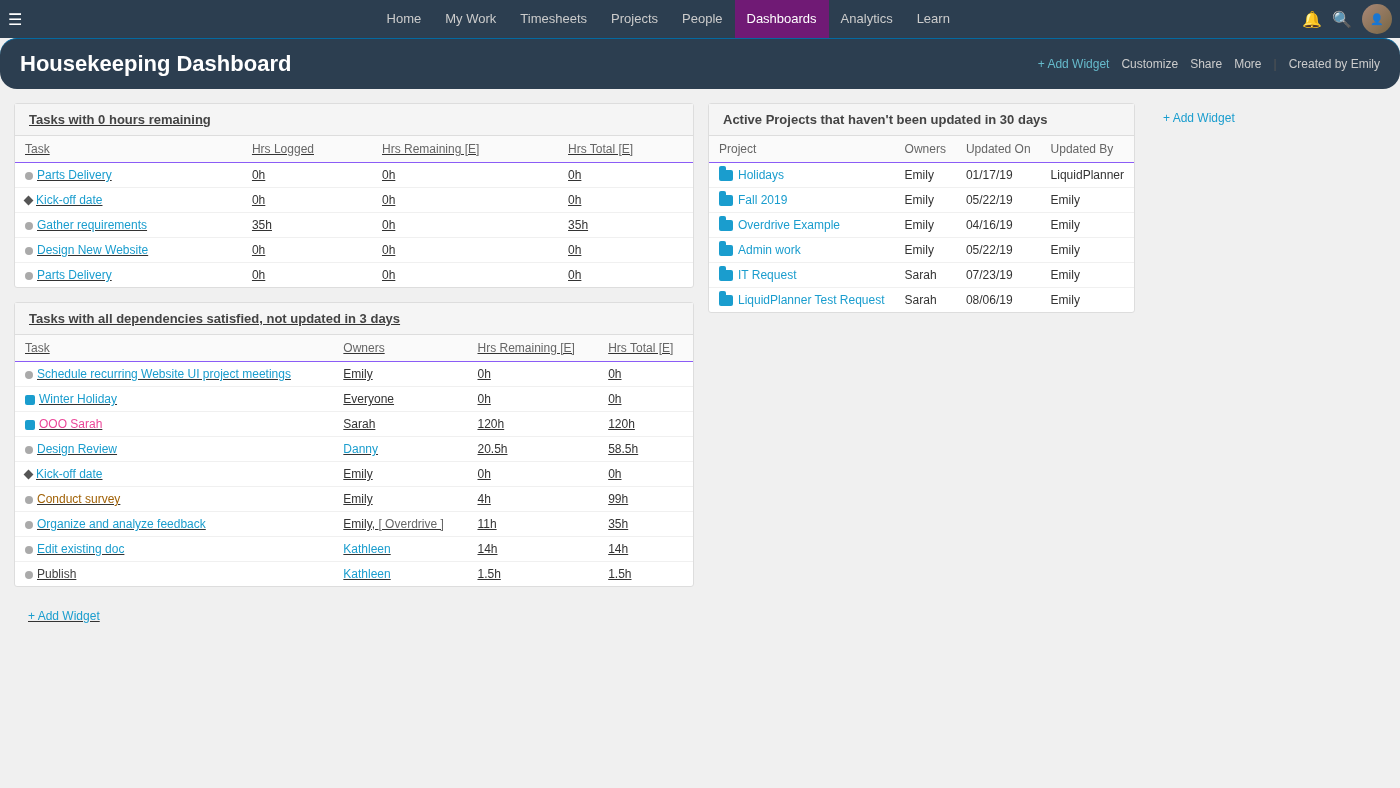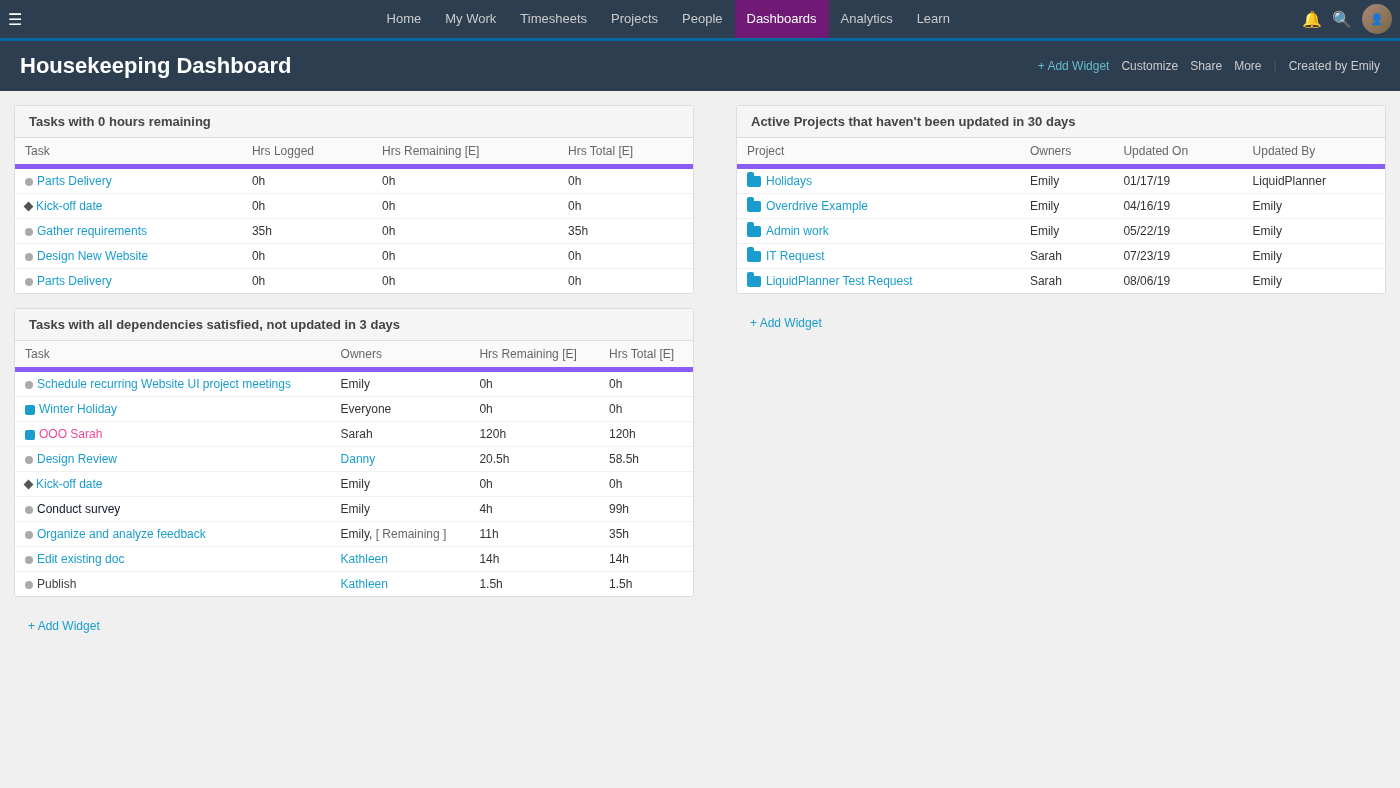--- a/index.html
+++ b/index.html
@@ -60,21 +60,22 @@
     }
 
     
     .dashboard-header {
       background: #2c3e50;
       padding: 12px 20px;
       display: flex;
       align-items: center;
       justify-content: space-between;
       color: #fff;
-      border-top: 3px solid #0369a1;
+      border-top: 1px solid #0369a1;
+      border-radius: 17px;
     }
     .dashboard-header h1 {
       font-size: 22px;
       font-weight: bold;
       color: #fff;
     }
     .dashboard-header .header-actions {
       display: flex;
       align-items: center;
       gap: 12px;
@@ -100,29 +101,29 @@
       gap: 14px;
       align-items: flex-start;
     }
 
     
     .left-column {
       flex: 0 0 680px;
       display: flex;
       flex-direction: column;
       gap: 14px;
+      text-decoration: underline;
     }
 
     
     .right-column {
       flex: 1;
       display: flex;
-      flex-direction: column;
+      flex-direction: row;
       gap: 14px;
-      margin-left: 28px;
     }
 
     
     .widget {
       background: #fff;
       border: 1px solid #ddd;
       border-radius: 3px;
     }
     .widget-header {
       background: #f5f5f5;
@@ -137,21 +138,21 @@
     table {
       width: 100%;
       border-collapse: collapse;
       font-size: 12px;
     }
     table th {
       text-align: left;
       padding: 6px 10px;
       font-weight: normal;
       color: #666;
-      border-bottom: 5px solid #8b5cf6;
+      border-bottom: 1px solid #8b5cf6;
       background: #fafafa;
     }
     table td {
       padding: 5px 10px;
       border-bottom: 1px solid #f0f0f0;
       color: #333;
     }
     table tr:last-child td {
       border-bottom: none;
     }
@@ -337,28 +338,28 @@
       <td>20.5h</td>
       <td>58.5h</td>
     </tr>
             <tr>
       <td><span class="task-icon diamond"></span><a style="color:#1a9dce">Kick-off date</a></td>
       <td>Emily</td>
       <td>0h</td>
       <td>0h</td>
     </tr>
             <tr>
-      <td><span class="task-icon"></span><a style="color:#0f172a">Conduct survey</a></td>
+      <td><span class="task-icon"></span><a style="color:#a16207">Conduct survey</a></td>
       <td>Emily</td>
       <td>4h</td>
       <td>99h</td>
     </tr>
             <tr>
       <td><span class="task-icon"></span><a style="color:#1a9dce">Organize and analyze feedback</a></td>
-      <td>Emily, <span class="badge-kathleen">[ Remaining ]</span></td>
+      <td>Emily, <span class="badge-kathleen">[ Overdrive ]</span></td>
       <td>11h</td>
       <td>35h</td>
     </tr>
             <tr>
       <td><span class="task-icon"></span><a style="color:#1a9dce">Edit existing doc</a></td>
       <td><a style="color:#1a9dce">Kathleen</a></td>
       <td>14h</td>
       <td>14h</td>
     </tr>
             <tr>
@@ -388,20 +389,26 @@
           </tr>
         </thead>
         <tbody id="widget3-body">
         <tr>
       <td><span class="task-icon folder"></span><a>Holidays</a></td>
       <td>Emily</td>
       <td>01/17/19</td>
       <td>LiquidPlanner</td>
     </tr>
             <tr>
+      <td><span class="task-icon folder"></span><a>Fall 2019</a></td>
+      <td>Emily</td>
+      <td>05/22/19</td>
+      <td>Emily</td>
+    </tr>
+            <tr>
       <td><span class="task-icon folder"></span><a>Overdrive Example</a></td>
       <td>Emily</td>
       <td>04/16/19</td>
       <td>Emily</td>
     </tr>
             <tr>
       <td><span class="task-icon folder"></span><a>Admin work</a></td>
       <td>Emily</td>
       <td>05/22/19</td>
       <td>Emily</td>

